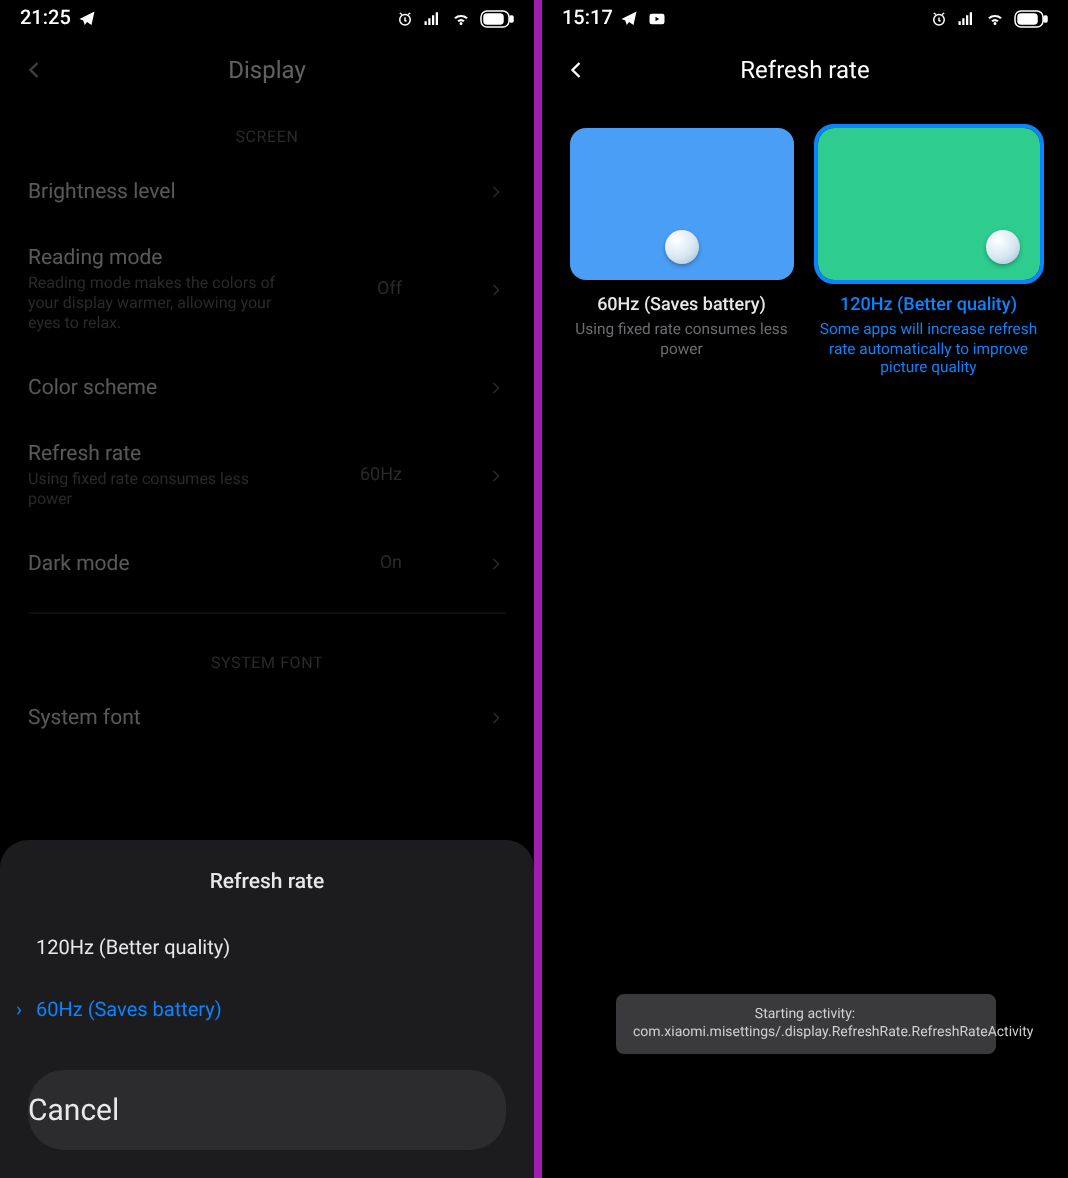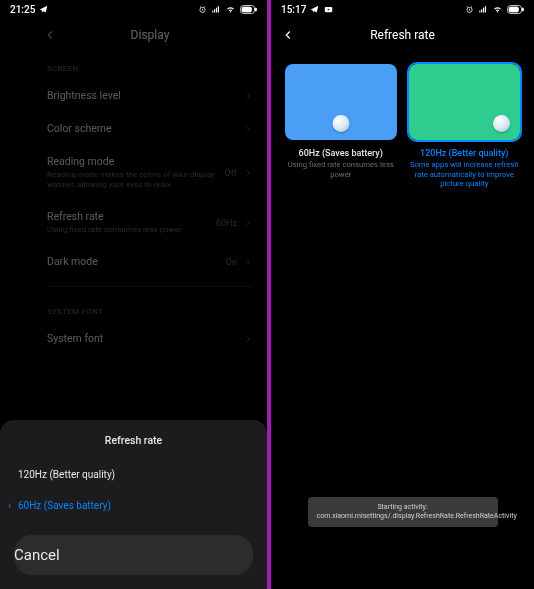--- a/index.html
+++ b/index.html
@@ -8,24 +8,24 @@
   .phone + .phone { border-left:4px solid #a21caf; }
 
   .status-bar { height:18px; display:flex; align-items:center; justify-content:space-between; padding:0 10px; font-size:10px; font-weight:500; }
   .status-left, .status-right { display:flex; align-items:center; gap:4px; }
   .ic { display:inline-flex; }
 
   .header { height:34px; display:flex; align-items:center; position:relative; }
   .back { width:34px; display:flex; align-items:center; justify-content:center; }
   .title { position:absolute; left:0; right:0; text-align:center; font-size:12px; font-weight:400; pointer-events:none; }
 
-  .dimmed { opacity:.38;padding-left:33px; }
-  .section-h { font-size:8px; color:#6d6d72; padding:12px 14px 6px; letter-spacing:.3px; }
-
-  .row { display:flex; align-items:center; padding:10px 14px; position:relative; }
+  .dimmed { opacity:.38; }
+  .section-h { font-size:8px; color:#6d6d72; padding:12px 14px 6px; letter-spacing:.3px;text-align:center; }
+
+  .row { display:flex; align-items:center; padding:10px 14px; position:relative;gap:36px; }
   .row-main { flex:1; min-width:0; }
   .row-label { font-size:10.5px; color:#e8e8e8; }
   .row-sub { font-size:8px; color:#6d6d72; line-height:1.25; margin-top:2px; }
   .row-val { font-size:9px; color:#6d6d72; margin-right:6px; }
   .chev { color:#6d6d72; }
   .divider { height:0; margin:8px 14px; border-bottom:1px solid #242426; }
 
   
   .sheet { position:absolute; left:0; right:0; bottom:0; background:#1c1c1e; border-radius:14px 14px 0 0; padding:14px 0 10px; }
   .sheet-title { text-align:center; font-size:10.5px; font-weight:500; color:#e8e8e8; padding-bottom:12px; }
@@ -110,33 +110,33 @@
       <div class="row-main">
           <div class="row-label">Brightness level</div>
         </div>
       <svg class="chev" width="10" height="10" viewBox="0 0 24 24" fill="none" stroke="currentColor" stroke-width="2">
           <polyline points="9 18 15 12 9 6"></polyline>
         </svg>
     </div>
 
     <div class="row">
       <div class="row-main">
+        <div class="row-label">Reading mode</div>
+        <div class="row-sub">Reading mode makes the colors of your display warmer, allowing your eyes to relax.</div>
+      </div>
+      <span class="row-val">Off</span>
+      <svg class="chev" width="10" height="10" viewBox="0 0 24 24" fill="none" stroke="currentColor" stroke-width="2">
+          <polyline points="9 18 15 12 9 6"></polyline>
+        </svg>
+    </div>
+
+    <div class="row">
+      <div class="row-main">
           <div class="row-label">Color scheme</div>
         </div>
-      <svg class="chev" width="10" height="10" viewBox="0 0 24 24" fill="none" stroke="currentColor" stroke-width="2">
-          <polyline points="9 18 15 12 9 6"></polyline>
-        </svg>
-    </div>
-
-    <div class="row">
-      <div class="row-main">
-        <div class="row-label">Reading mode</div>
-        <div class="row-sub">Reading mode makes the colors of your display warmer, allowing your eyes to relax.</div>
-      </div>
-      <span class="row-val">Off</span>
       <svg class="chev" width="10" height="10" viewBox="0 0 24 24" fill="none" stroke="currentColor" stroke-width="2">
           <polyline points="9 18 15 12 9 6"></polyline>
         </svg>
     </div>
 
     <div class="row">
       <div class="row-main">
         <div class="row-label">Refresh rate</div>
         <div class="row-sub">Using fixed rate consumes less power</div>
       </div>

